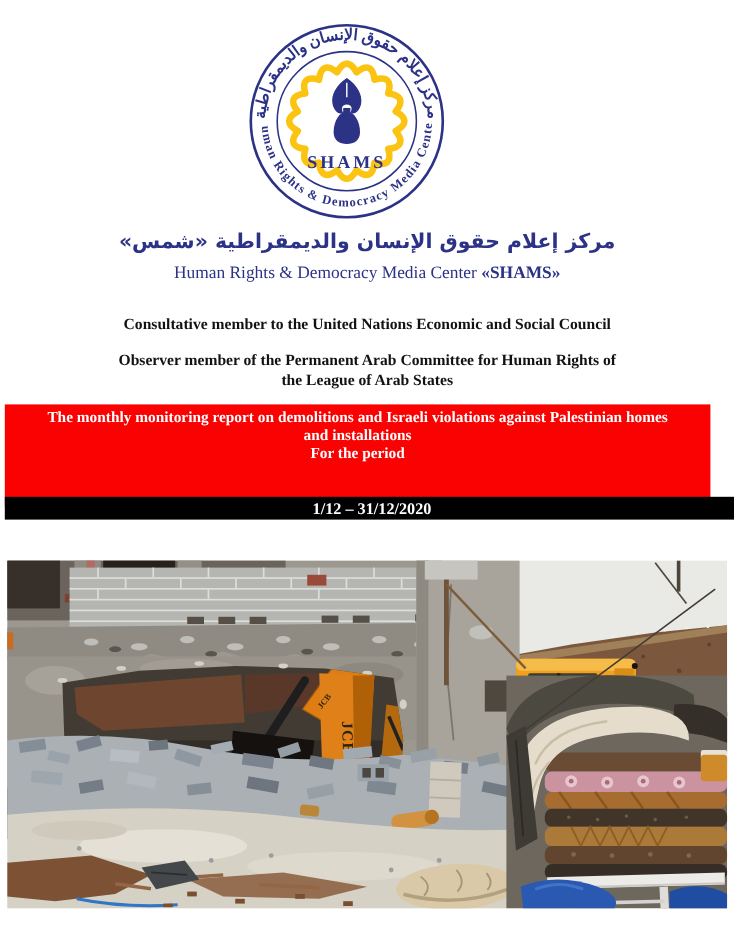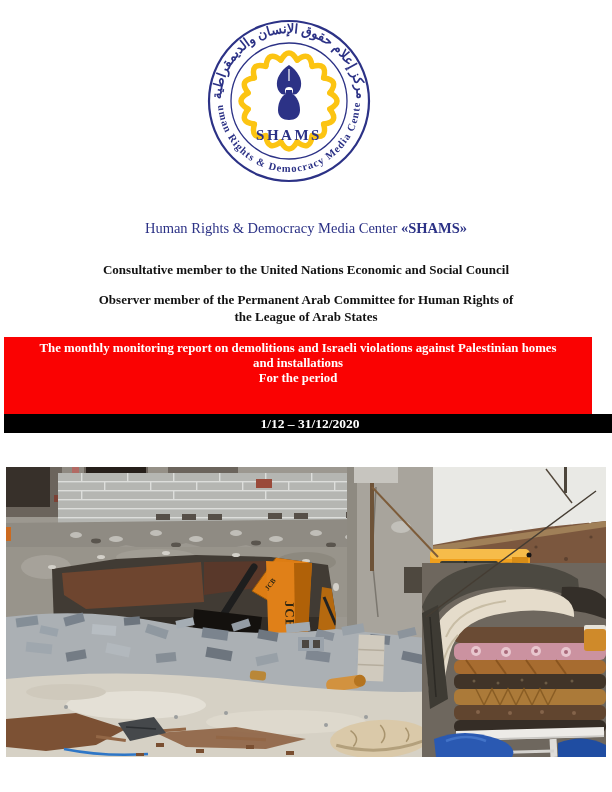--- a/index.html
+++ b/index.html
@@ -67,20 +67,21 @@
       <g transform="translate(95,97)">
         <path d="M0,-36 C9,-30 13,-22 12,-15 C11,-9 7,-5 3,-7 C5,-11 4,-14 0,-14 C-4,-14 -5,-11 -3,-7 C-7,-5 -11,-9 -12,-15 C-13,-22 -9,-30 0,-36 Z" fill="#2c3286"></path>
         <rect x="-3" y="-11" width="6" height="5" fill="#2c3286"></rect>
         <path d="M0,-8 C6,-8 11,0 11,9 C11,16 6,19 0,19 C-6,19 -11,16 -11,9 C-11,0 -6,-8 0,-8 Z" fill="#2c3286"></path>
         <line x1="0" y1="-32" x2="0" y2="-20" stroke="#ffffff" stroke-width="1.2"></line>
       </g>
       <text x="95" y="136" text-anchor="middle" font-size="15" font-weight="bold" letter-spacing="2.5" fill="#2c3286">SHAMS</text>
     </svg>
   </div>
 
+  <div class="org-arabic" dir="rtl">مركز إعلام حقوق الإنسان والديمقراطية «شمس»</div>
   <div class="org-english">
     <span>Human Rights &amp; Democracy Media Center </span><span class="b">«SHAMS»</span>
   </div>
 
   <p class="member l2">
     <span>Observer member of the Permanent Arab Committee for Human Rights of</span><br>
     <span>the League of Arab States</span>
   </p>
   <p class="member l1">Consultative member to the United Nations Economic and Social Council</p>
 

